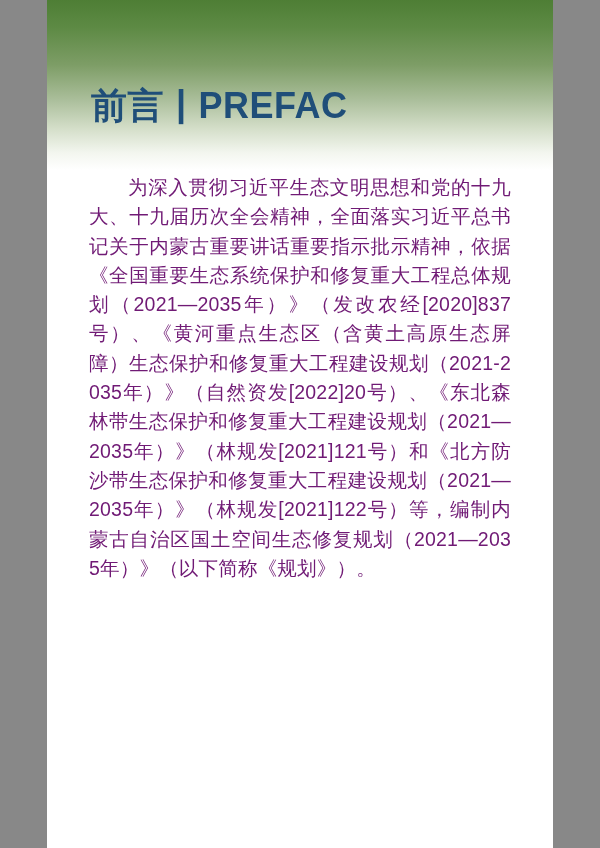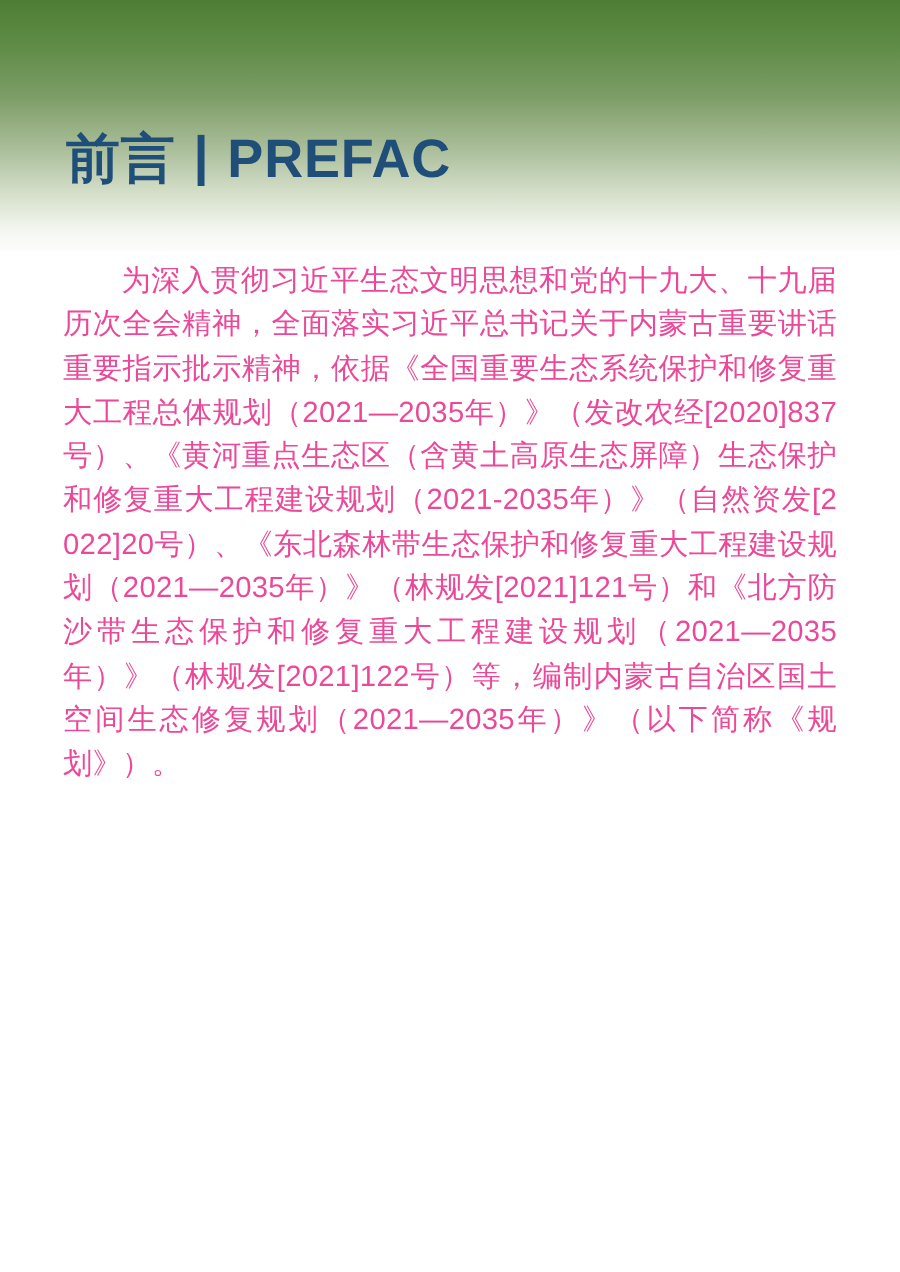--- a/index.html
+++ b/index.html
@@ -2,21 +2,21 @@
 <html><head>
 <meta charset="utf-8">
 <style>
   html, body {
     margin: 0;
     padding: 0;
     background: #888;
   }
   .page {
     position: relative;
-    width: 600px;
+    width: 506px;
     height: 848px;
     margin: 0 auto;
     background: #ffffff;
     overflow: hidden;
     font-family: "Liberation Sans", "DejaVu Sans", sans-serif;
   }
   
   .banner {
     position: relative;
     width: 100%;
@@ -47,21 +47,21 @@
     margin: 0 12px;
     transform: translateY(-2px);
   }
   .content {
     padding: 3px 42px 0 42px;
   }
   .content p {
     margin: 0;
     font-size: 19.5px;
     line-height: 29.3px;
-    color: #ec4899;
+    color: #701a75;
     text-align: justify;
     text-indent: 2em;
     letter-spacing: 0.2px;
     word-break: break-all;
   }
 </style>
 </head>
 <body>
 
 <div class="page">

